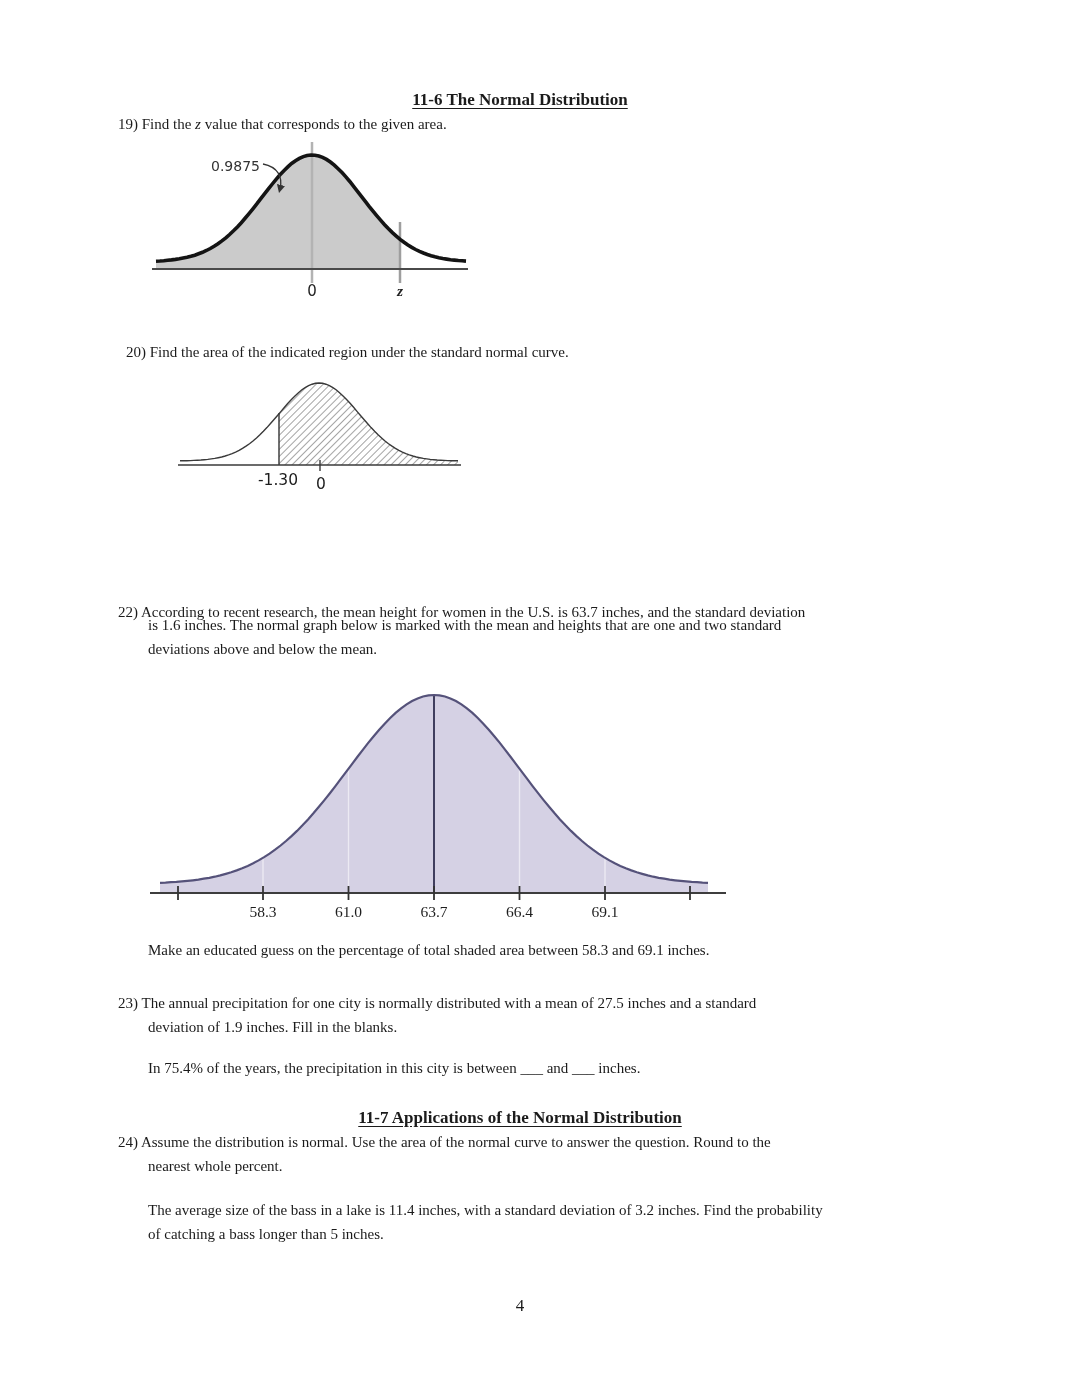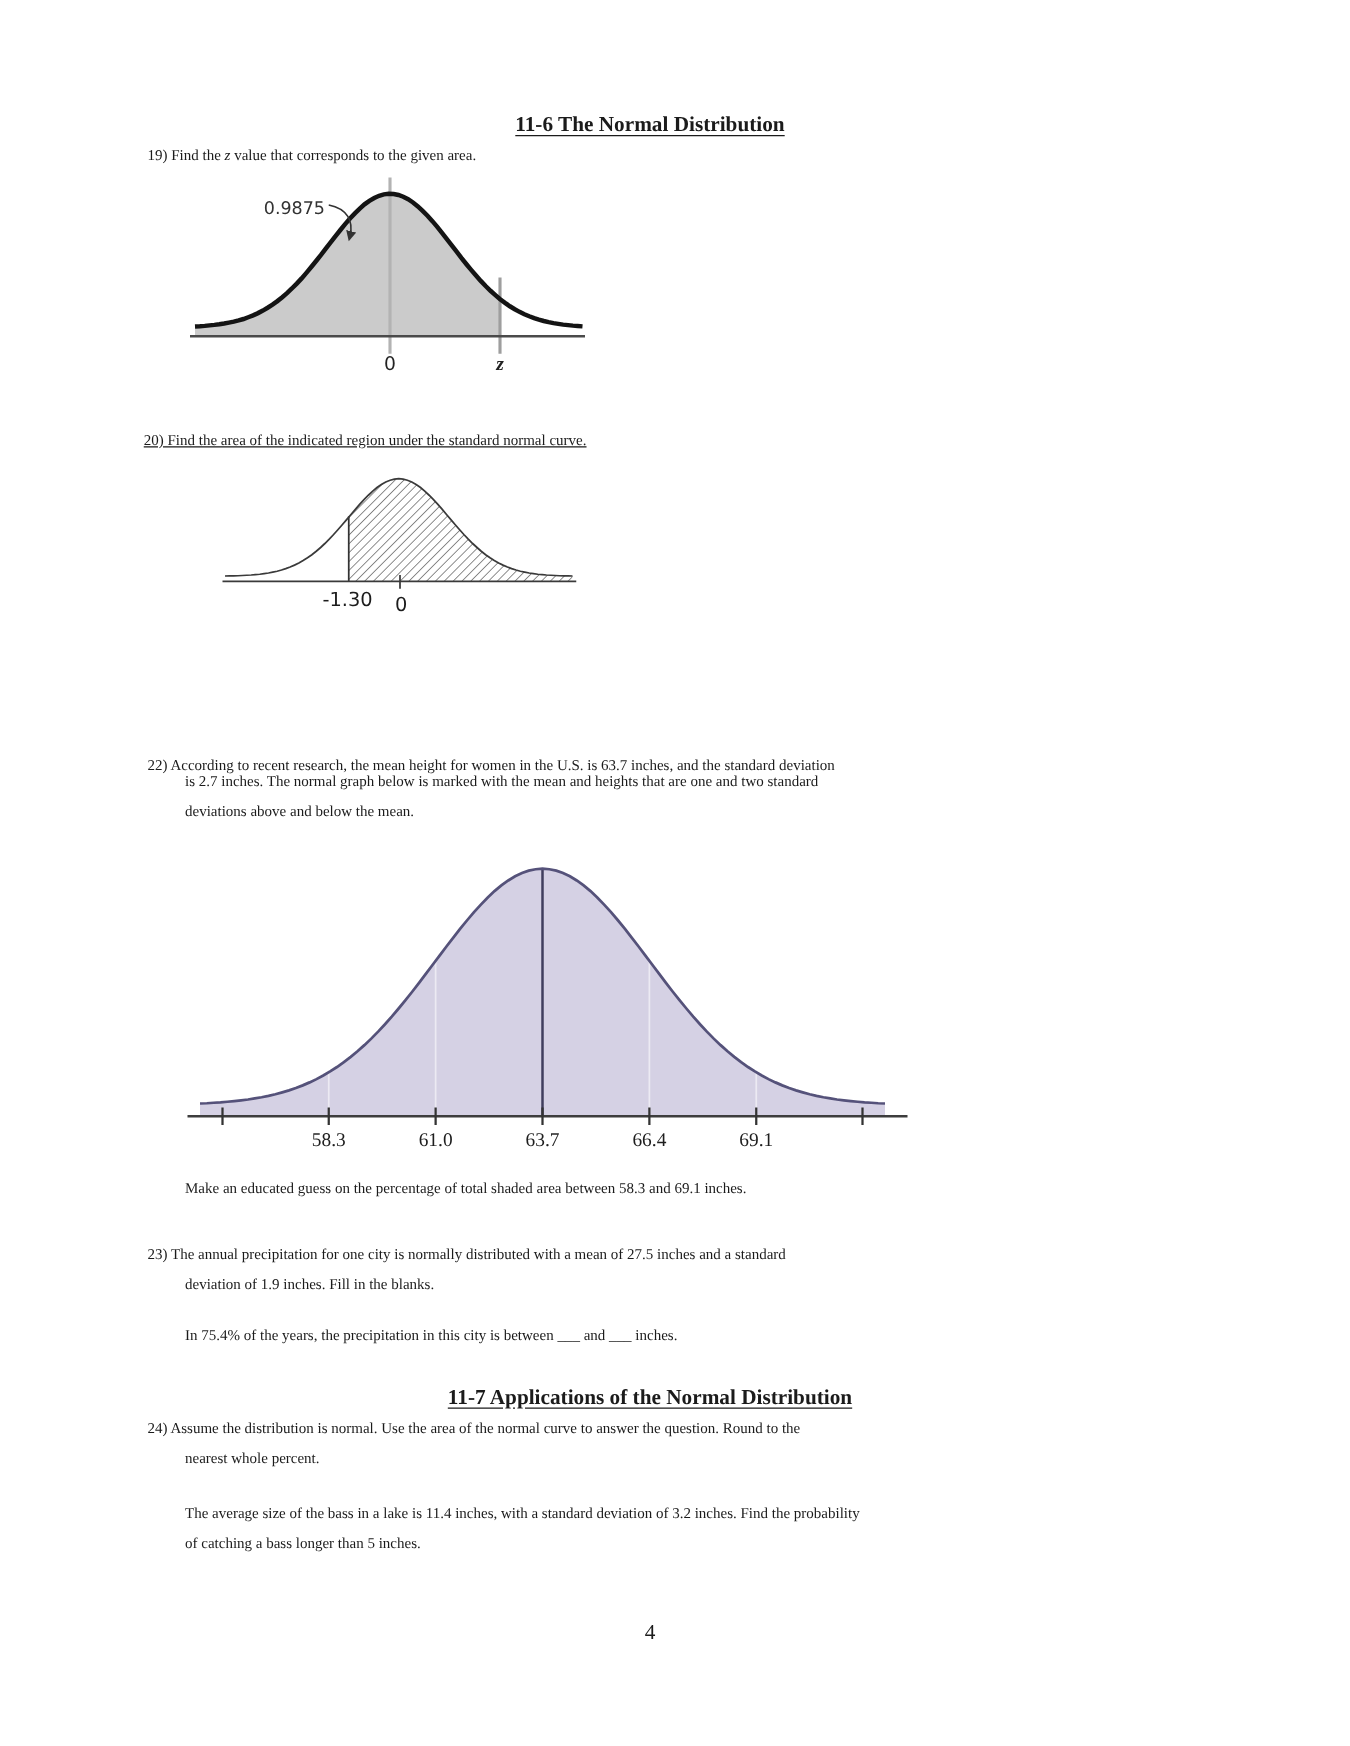--- a/index.html
+++ b/index.html
@@ -1,20 +1,20 @@
 <!DOCTYPE html>
 <html><head>
 <meta charset="utf-8">
 <style>
   html,body{margin:0;padding:0;background:#ffffff;}
   .page{
     position:relative;width:1040px;height:1397px;background:#ffffff;
     font-family:"Liberation Serif",serif;color:#1b1b1b;overflow:hidden;
   }
-  .line{position:absolute;white-space:nowrap;font-size:12px;line-height:24px;}
+  .line{position:absolute;white-space:nowrap;font-size:15px;line-height:24px;}
   .title{position:absolute;left:0;width:100%;text-align:center;font-weight:bold;font-size:17px;line-height:24px;}
   .title .u{text-decoration:underline;text-underline-offset:3px;}
   .ital{font-style:italic;}
   .fig{position:absolute;}
   .pagenum{position:absolute;left:0;width:100%;text-align:center;font-size:17px;}
   svg text{font-family:"DejaVu Sans",sans-serif;}
   svg text.serif{font-family:"Liberation Serif",serif;}
 </style>
 </head>
 <body>
@@ -40,21 +40,21 @@
     <line x1="162" y1="4" x2="162" y2="145" stroke="#b3b3b3" stroke-width="2.5"></line>
     <line x1="250" y1="84" x2="250" y2="145" stroke="#9e9e9e" stroke-width="2.5"></line>
     <path id="f1curve" d="M6.0,123.2 L9.9,123.0 L13.8,122.7 L17.6,122.3 L21.5,121.9 L25.4,121.4 L29.3,120.8 L33.1,120.1 L37.0,119.3 L40.9,118.3 L44.8,117.2 L48.6,115.8 L52.5,114.3 L56.4,112.5 L60.3,110.5 L64.1,108.2 L68.0,105.7 L71.9,102.9 L75.8,99.8 L79.6,96.5 L83.5,92.8 L87.4,88.9 L91.3,84.7 L95.1,80.3 L99.0,75.6 L102.9,70.8 L106.8,65.9 L110.6,60.9 L114.5,55.9 L118.4,50.9 L122.3,46.0 L126.1,41.3 L130.0,36.8 L133.9,32.7 L137.8,28.9 L141.6,25.5 L145.5,22.7 L149.4,20.4 L153.3,18.6 L157.1,17.5 L161.0,17.0 L164.9,17.2 L168.8,18.0 L172.6,19.4 L176.5,21.4 L180.4,24.0 L184.3,27.1 L188.1,30.7 L192.0,34.6 L195.9,38.9 L199.8,43.5 L203.6,48.3 L207.5,53.3 L211.4,58.3 L215.3,63.3 L219.1,68.3 L223.0,73.2 L226.9,77.9 L230.8,82.4 L234.6,86.7 L238.5,90.8 L242.4,94.6 L246.3,98.1 L250.1,101.4 L254.0,104.3 L257.9,107.0 L261.8,109.4 L265.6,111.5 L269.5,113.4 L273.4,115.0 L277.3,116.5 L281.1,117.7 L285.0,118.8 L288.9,119.7 L292.8,120.5 L296.6,121.1 L300.5,121.7 L304.4,122.1 L308.3,122.5 L312.1,122.8 L316.0,123.1" fill="none" stroke="#141414" stroke-width="3.6"></path>
     <line x1="2" y1="131" x2="318" y2="131" stroke="#4a4a4a" stroke-width="2"></line>
     <path d="M113,26 C128,29 133,39 130,51" fill="none" stroke="#333" stroke-width="1.3" marker-end="url(#arrowhead)"></path>
     <text x="61" y="33" font-size="14" fill="#333">0.9875</text>
     <text x="162" y="158" font-size="15" fill="#222" text-anchor="middle">0</text>
     <text class="serif" x="250" y="158" font-size="15.5" fill="#222" text-anchor="middle" font-style="italic" font-weight="bold">z</text>
   </svg>
 
-  <div class="line" style="left:115px;top:340px;text-decoration:underline;">20) Find the area of the indicated region under the standard normal curve.</div>
+  <div class="line" style="left:126px;top:340px;">20) Find the area of the indicated region under the standard normal curve.</div>
 
   <svg class="fig" style="left:165px;top:372px;" width="300" height="120" viewBox="0 0 300 120">
     <defs>
       <clipPath id="clip2">
           <rect x="114" y="0" width="186" height="120"></rect>
         </clipPath>
       <pattern id="hatch20" width="5" height="5" patternUnits="userSpaceOnUse" patternTransform="rotate(45)">
         <line x1="0" y1="0" x2="0" y2="5" stroke="#4a4a4a" stroke-width="1"></line>
       </pattern>
     </defs>
@@ -62,21 +62,21 @@
     <line x1="114" y1="41" x2="114" y2="93" stroke="#333" stroke-width="1.4"></line>
     <path id="f2curve" d="M15.0,88.8 L18.5,88.7 L21.9,88.7 L25.4,88.6 L28.9,88.4 L32.4,88.2 L35.9,88.0 L39.3,87.7 L42.8,87.4 L46.3,86.9 L49.8,86.4 L53.2,85.7 L56.7,85.0 L60.2,84.0 L63.6,82.9 L67.1,81.6 L70.6,80.1 L74.1,78.4 L77.5,76.4 L81.0,74.2 L84.5,71.8 L88.0,69.0 L91.5,66.0 L94.9,62.8 L98.4,59.3 L101.9,55.6 L105.3,51.8 L108.8,47.8 L112.3,43.7 L115.8,39.6 L119.3,35.5 L122.7,31.5 L126.2,27.7 L129.7,24.2 L133.2,20.9 L136.6,18.0 L140.1,15.6 L143.6,13.6 L147.1,12.2 L150.5,11.3 L154.0,11.0 L157.5,11.3 L160.9,12.2 L164.4,13.6 L167.9,15.6 L171.4,18.0 L174.8,20.9 L178.3,24.2 L181.8,27.7 L185.3,31.5 L188.8,35.5 L192.2,39.6 L195.7,43.7 L199.2,47.8 L202.7,51.8 L206.1,55.6 L209.6,59.3 L213.1,62.8 L216.6,66.0 L220.0,69.0 L223.5,71.8 L227.0,74.2 L230.4,76.4 L233.9,78.4 L237.4,80.1 L240.9,81.6 L244.3,82.9 L247.8,84.0 L251.3,85.0 L254.8,85.7 L258.3,86.4 L261.7,86.9 L265.2,87.4 L268.7,87.7 L272.1,88.0 L275.6,88.2 L279.1,88.4 L282.6,88.6 L286.1,88.7 L289.5,88.7 L293.0,88.8" fill="none" stroke="#3a3a3a" stroke-width="1.4"></path>
     <line x1="13" y1="93" x2="296" y2="93" stroke="#3a3a3a" stroke-width="1.4"></line>
     <line x1="155" y1="88" x2="155" y2="99" stroke="#3a3a3a" stroke-width="1.4"></line>
     <text x="113" y="113" font-size="15.5" fill="#1c1c1c" text-anchor="middle">-1.30</text>
     <text x="156" y="117" font-size="15.5" fill="#1c1c1c" text-anchor="middle">0</text>
   </svg>
 
 
   <div class="line" style="left:118px;top:600px;">22) According to recent research, the mean height for women in the U.S. is 63.7 inches, and the standard deviation</div>
-  <div class="line" style="left:148px;top:613px;">is 2.7 inches. The normal graph below is marked with the mean and heights that are one and two standard</div>
+  <div class="line" style="left:148px;top:613px;">is 1.6 inches. The normal graph below is marked with the mean and heights that are one and two standard</div>
   <div class="line" style="left:148px;top:637px;">deviations above and below the mean.</div>
 
   <svg class="fig" style="left:148px;top:688px;" width="580" height="235" viewBox="0 0 580 235">
     <path id="f3fill" d="M12.0,194.8 L17.5,194.6 L23.0,194.2 L28.4,193.9 L33.9,193.4 L39.4,192.9 L44.9,192.3 L50.4,191.6 L55.8,190.7 L61.3,189.8 L66.8,188.7 L72.3,187.4 L77.8,185.9 L83.2,184.3 L88.7,182.4 L94.2,180.3 L99.7,177.9 L105.2,175.3 L110.6,172.4 L116.1,169.1 L121.6,165.6 L127.1,161.7 L132.6,157.5 L138.0,153.0 L143.5,148.1 L149.0,142.9 L154.5,137.3 L160.0,131.4 L165.4,125.3 L170.9,118.8 L176.4,112.1 L181.9,105.2 L187.4,98.1 L192.8,90.9 L198.3,83.6 L203.8,76.3 L209.3,69.0 L214.8,61.9 L220.2,54.9 L225.7,48.2 L231.2,41.7 L236.7,35.7 L242.2,30.0 L247.6,24.9 L253.1,20.3 L258.6,16.4 L264.1,13.0 L269.6,10.4 L275.0,8.5 L280.5,7.4 L286.0,7.0 L291.5,7.4 L297.0,8.5 L302.4,10.4 L307.9,13.0 L313.4,16.4 L318.9,20.3 L324.4,24.9 L329.8,30.0 L335.3,35.7 L340.8,41.7 L346.3,48.2 L351.8,54.9 L357.2,61.9 L362.7,69.0 L368.2,76.3 L373.7,83.6 L379.2,90.9 L384.6,98.1 L390.1,105.2 L395.6,112.1 L401.1,118.8 L406.6,125.3 L412.0,131.4 L417.5,137.3 L423.0,142.9 L428.5,148.1 L434.0,153.0 L439.4,157.5 L444.9,161.7 L450.4,165.6 L455.9,169.1 L461.4,172.4 L466.8,175.3 L472.3,177.9 L477.8,180.3 L483.3,182.4 L488.8,184.3 L494.2,185.9 L499.7,187.4 L505.2,188.7 L510.7,189.8 L516.2,190.7 L521.6,191.6 L527.1,192.3 L532.6,192.9 L538.1,193.4 L543.6,193.9 L549.0,194.2 L554.5,194.6 L560.0,194.8 L560,205 L12,205 Z" fill="#d5d1e4" stroke="none"></path>
     <g stroke="#ffffff" stroke-opacity="0.55" stroke-width="1.4">
       <line x1="115" y1="170" x2="115" y2="204"></line>
       <line x1="200.5" y1="81" x2="200.5" y2="204"></line>
       <line x1="371.5" y1="81" x2="371.5" y2="204"></line>
       <line x1="457" y1="170" x2="457" y2="204"></line>
     </g>

